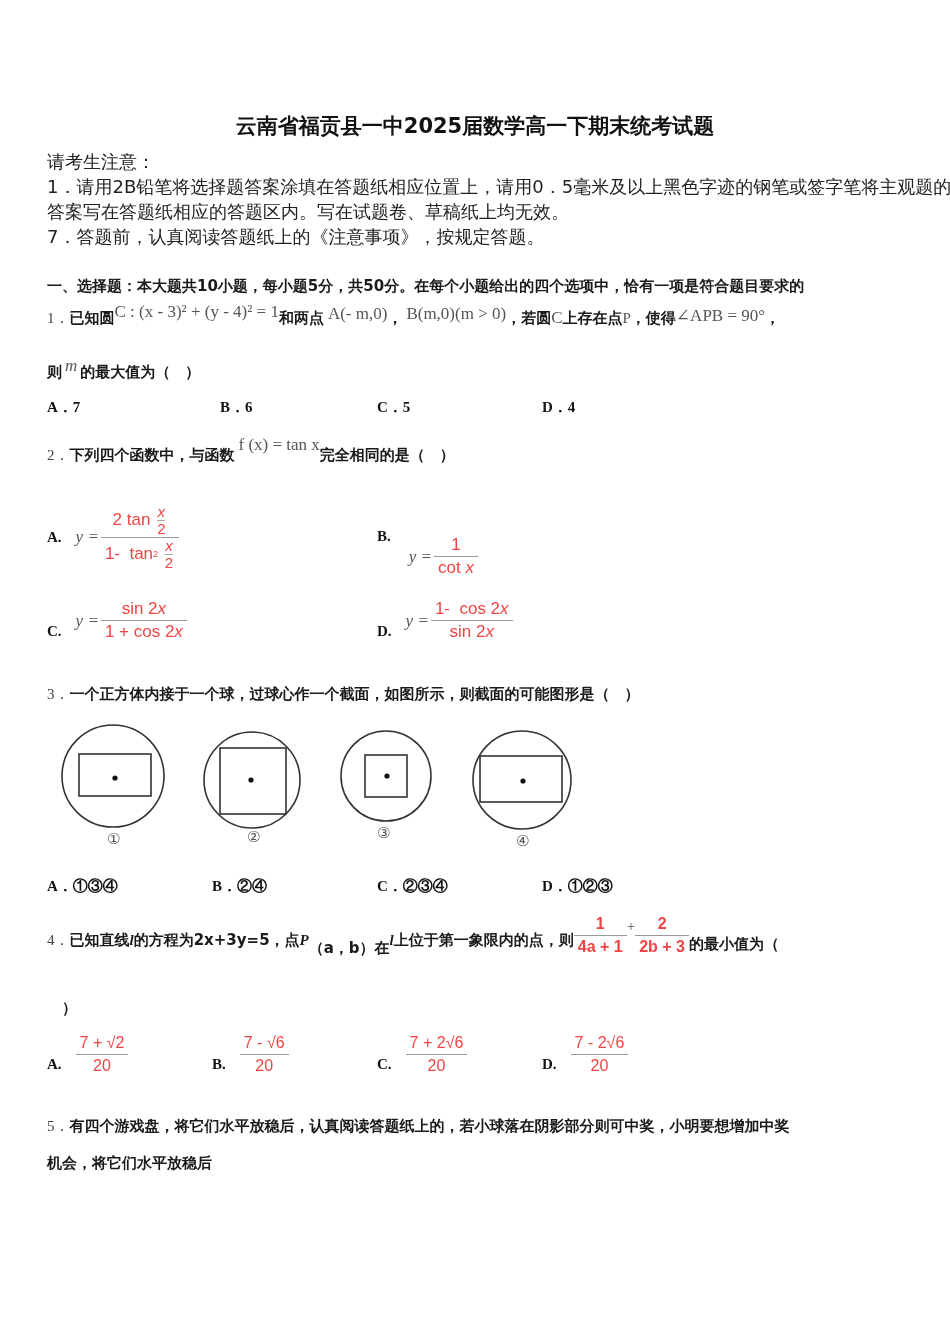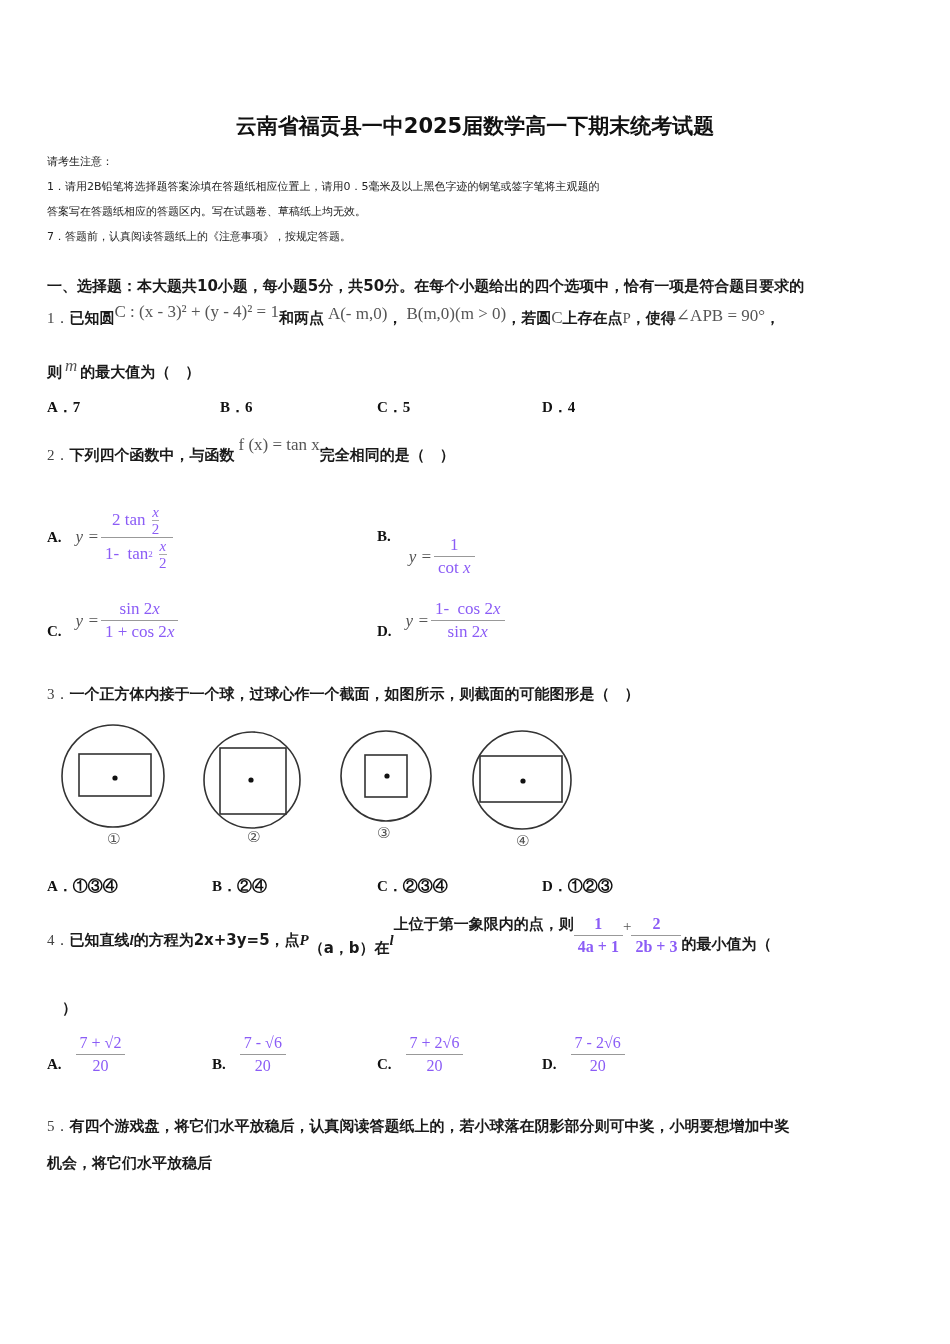--- a/index.html
+++ b/index.html
@@ -6,30 +6,30 @@
   body {
     width: 950px; height: 1344px; position: relative; overflow: hidden;
     font-family: "DejaVu Sans", sans-serif; color: #111;
   }
   .abs { position: absolute; white-space: nowrap; }
   .title {
     left: 0; width: 950px; top: 112px; text-align: center;
     font-family: "DejaVu Sans", sans-serif; font-weight: bold; font-size: 21px; color: #111;
   }
   .txt { font-size: 15px; font-weight: bold; color: #1a1a1a; line-height: 20px; }
-  .notice { font-size: 11px; font-weight: normal; color: #222; }
+  .notice { font-size: 18px; font-weight: normal; color: #222; }
   .math {
     font-family: "Liberation Serif", "DejaVu Serif", serif; font-weight: normal;
     color: #555; font-size: 17px;
   }
   .qnum { font-family: "Liberation Serif", serif; font-weight: normal; color: #444; }
   .opt { font-family: "Liberation Serif", serif; font-weight: bold; font-size: 15px; color: #111; }
   .frac {
     display: inline-flex; flex-direction: column; align-items: center;
-    vertical-align: middle; font-family: Liberation Serif, serif; color: #8b5cf6; font-size: 17px;
+    vertical-align: middle; font-family: Liberation Sans, sans-serif; color: #ef4444; font-size: 17px;
   }
   .frac .num { padding: 0 4px; line-height: 22px; }
   .frac .bar { align-self: stretch; border-top: 1.3px solid #999; }
   .frac .den { padding: 0 4px; line-height: 22px; }
   .frac.small { font-size: 16px; }
   .sfrac {
     display: inline-flex; flex-direction: column; align-items: center; vertical-align: middle;
     font-size: 15px; line-height: 16px; margin: 0 2px;
   }
   .sfrac .bar { align-self: stretch; border-top: 1px solid #aaa; }
@@ -162,21 +162,21 @@
 <div class="abs opt" style="left:542px; top:877px;"><span>D．</span><span>①②③</span></div>
 
 <div class="abs txt" style="left:47px; top:908px; display:flex; align-items:flex-end; height:50px;">
   <span class="qnum" style="margin-bottom:8px;">4．</span>
   <span style="margin-bottom:8px;">已知直线</span>
   <span style="margin-bottom:8px; font-family:'Liberation Serif',serif; font-style:italic;">l</span>
   <span style="margin-bottom:8px;">的方程为2x+3y=5，点</span>
   <span style="margin-bottom:8px; font-family:'Liberation Serif',serif; font-style:italic;">P</span>
   <span style="">（a，b）在</span>
   <span style="margin-bottom:8px; font-family:'Liberation Serif',serif; font-style:italic;">l</span>
-  <span style="margin-bottom:24px;text-align:right;">上位于第一象限内的点，则</span>
+  <span style="margin-bottom:8px;text-align:right;">上位于第一象限内的点，则</span>
   <span class="frac small" style="margin-bottom:0;">
     <span class="num">1</span>
     <span class="bar"></span>
     <span class="den">4a + 1</span>
   </span>
   <span class="math" style="margin-bottom:22px; font-size:15px;">+</span>
   <span class="frac small">
     <span class="num">2</span>
     <span class="bar"></span>
     <span class="den">2b + 3</span>

